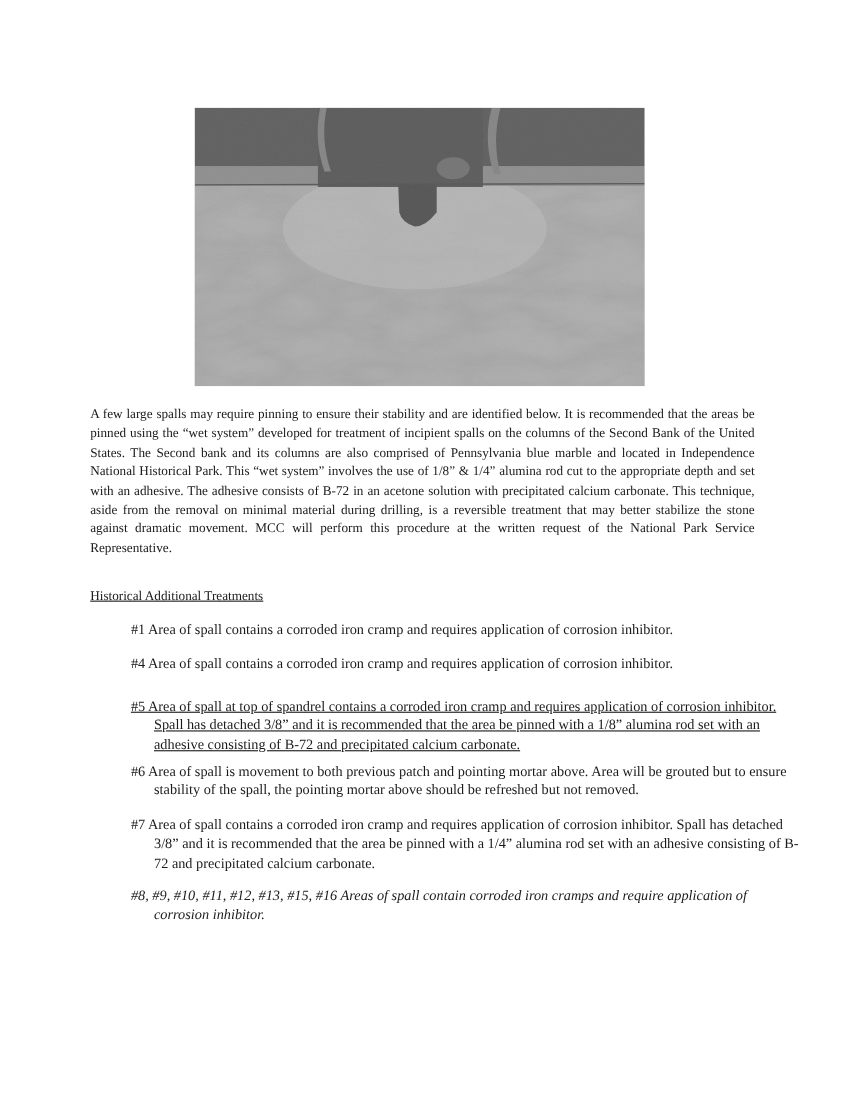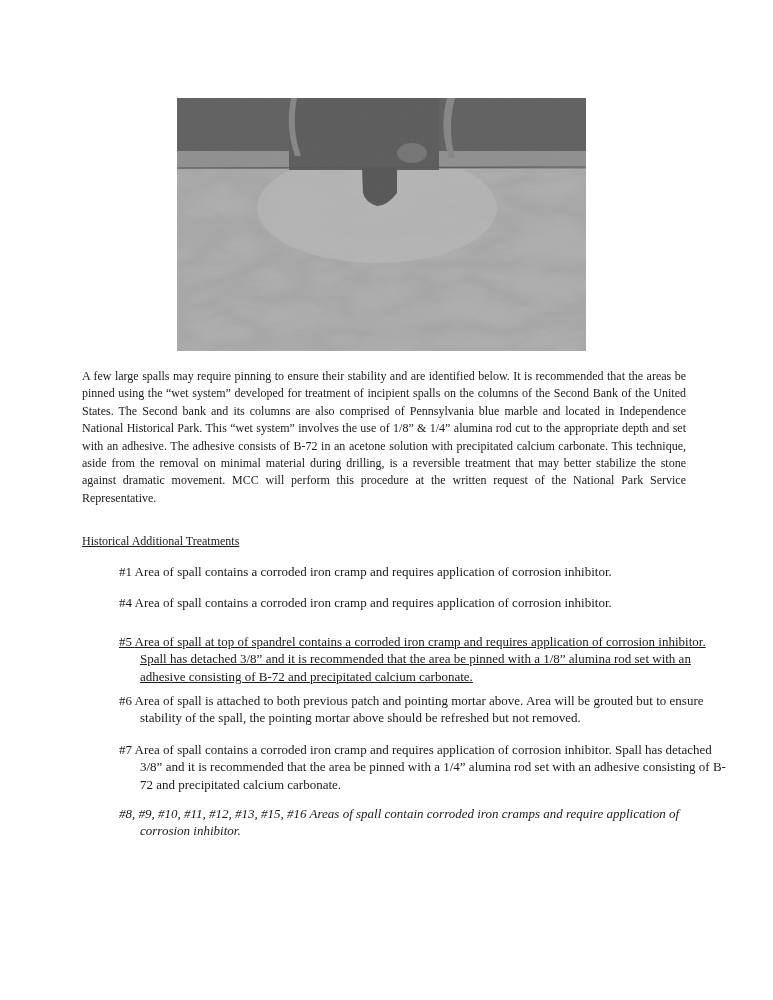--- a/index.html
+++ b/index.html
@@ -70,21 +70,21 @@
 <div class="item i4">
   <span class="num">#4</span>
   <span>Area of spall contains a corroded iron cramp and requires application of corrosion inhibitor.</span>
 </div>
 <div class="item i5">
   <span class="num">#5</span>
   <span>Area of spall at top of spandrel contains a corroded iron cramp and requires application of corrosion inhibitor.  Spall has detached 3/8” and it is recommended that the area be pinned with a 1/8” alumina rod set with an adhesive consisting of B-72 and precipitated calcium carbonate.</span>
 </div>
 <div class="item i6">
   <span class="num">#6</span>
-  <span>Area of spall is attached to both previous patch and pointing mortar above.  Area will be grouted but to ensure stability of the spall, the pointing mortar above should be refreshed but not removed.</span>
+  <span>Area of spall is movement to both previous patch and pointing mortar above.  Area will be grouted but to ensure stability of the spall, the pointing mortar above should be refreshed but not removed.</span>
 </div>
 <div class="item i7">
   <span class="num">#7</span>
   <span>Area of spall contains a corroded iron cramp and requires application of corrosion inhibitor.  Spall has detached 3/8” and it is recommended that the area be pinned with a 1/4” alumina rod set with an adhesive consisting of B-72 and precipitated calcium carbonate.</span>
 </div>
 <div class="item i8">
   <span class="num">#8, #9, #10, #11, #12, #13, #15, #16</span>
   <span>Areas of spall contain corroded iron cramps and require application of corrosion inhibitor.</span>
 </div>
 

